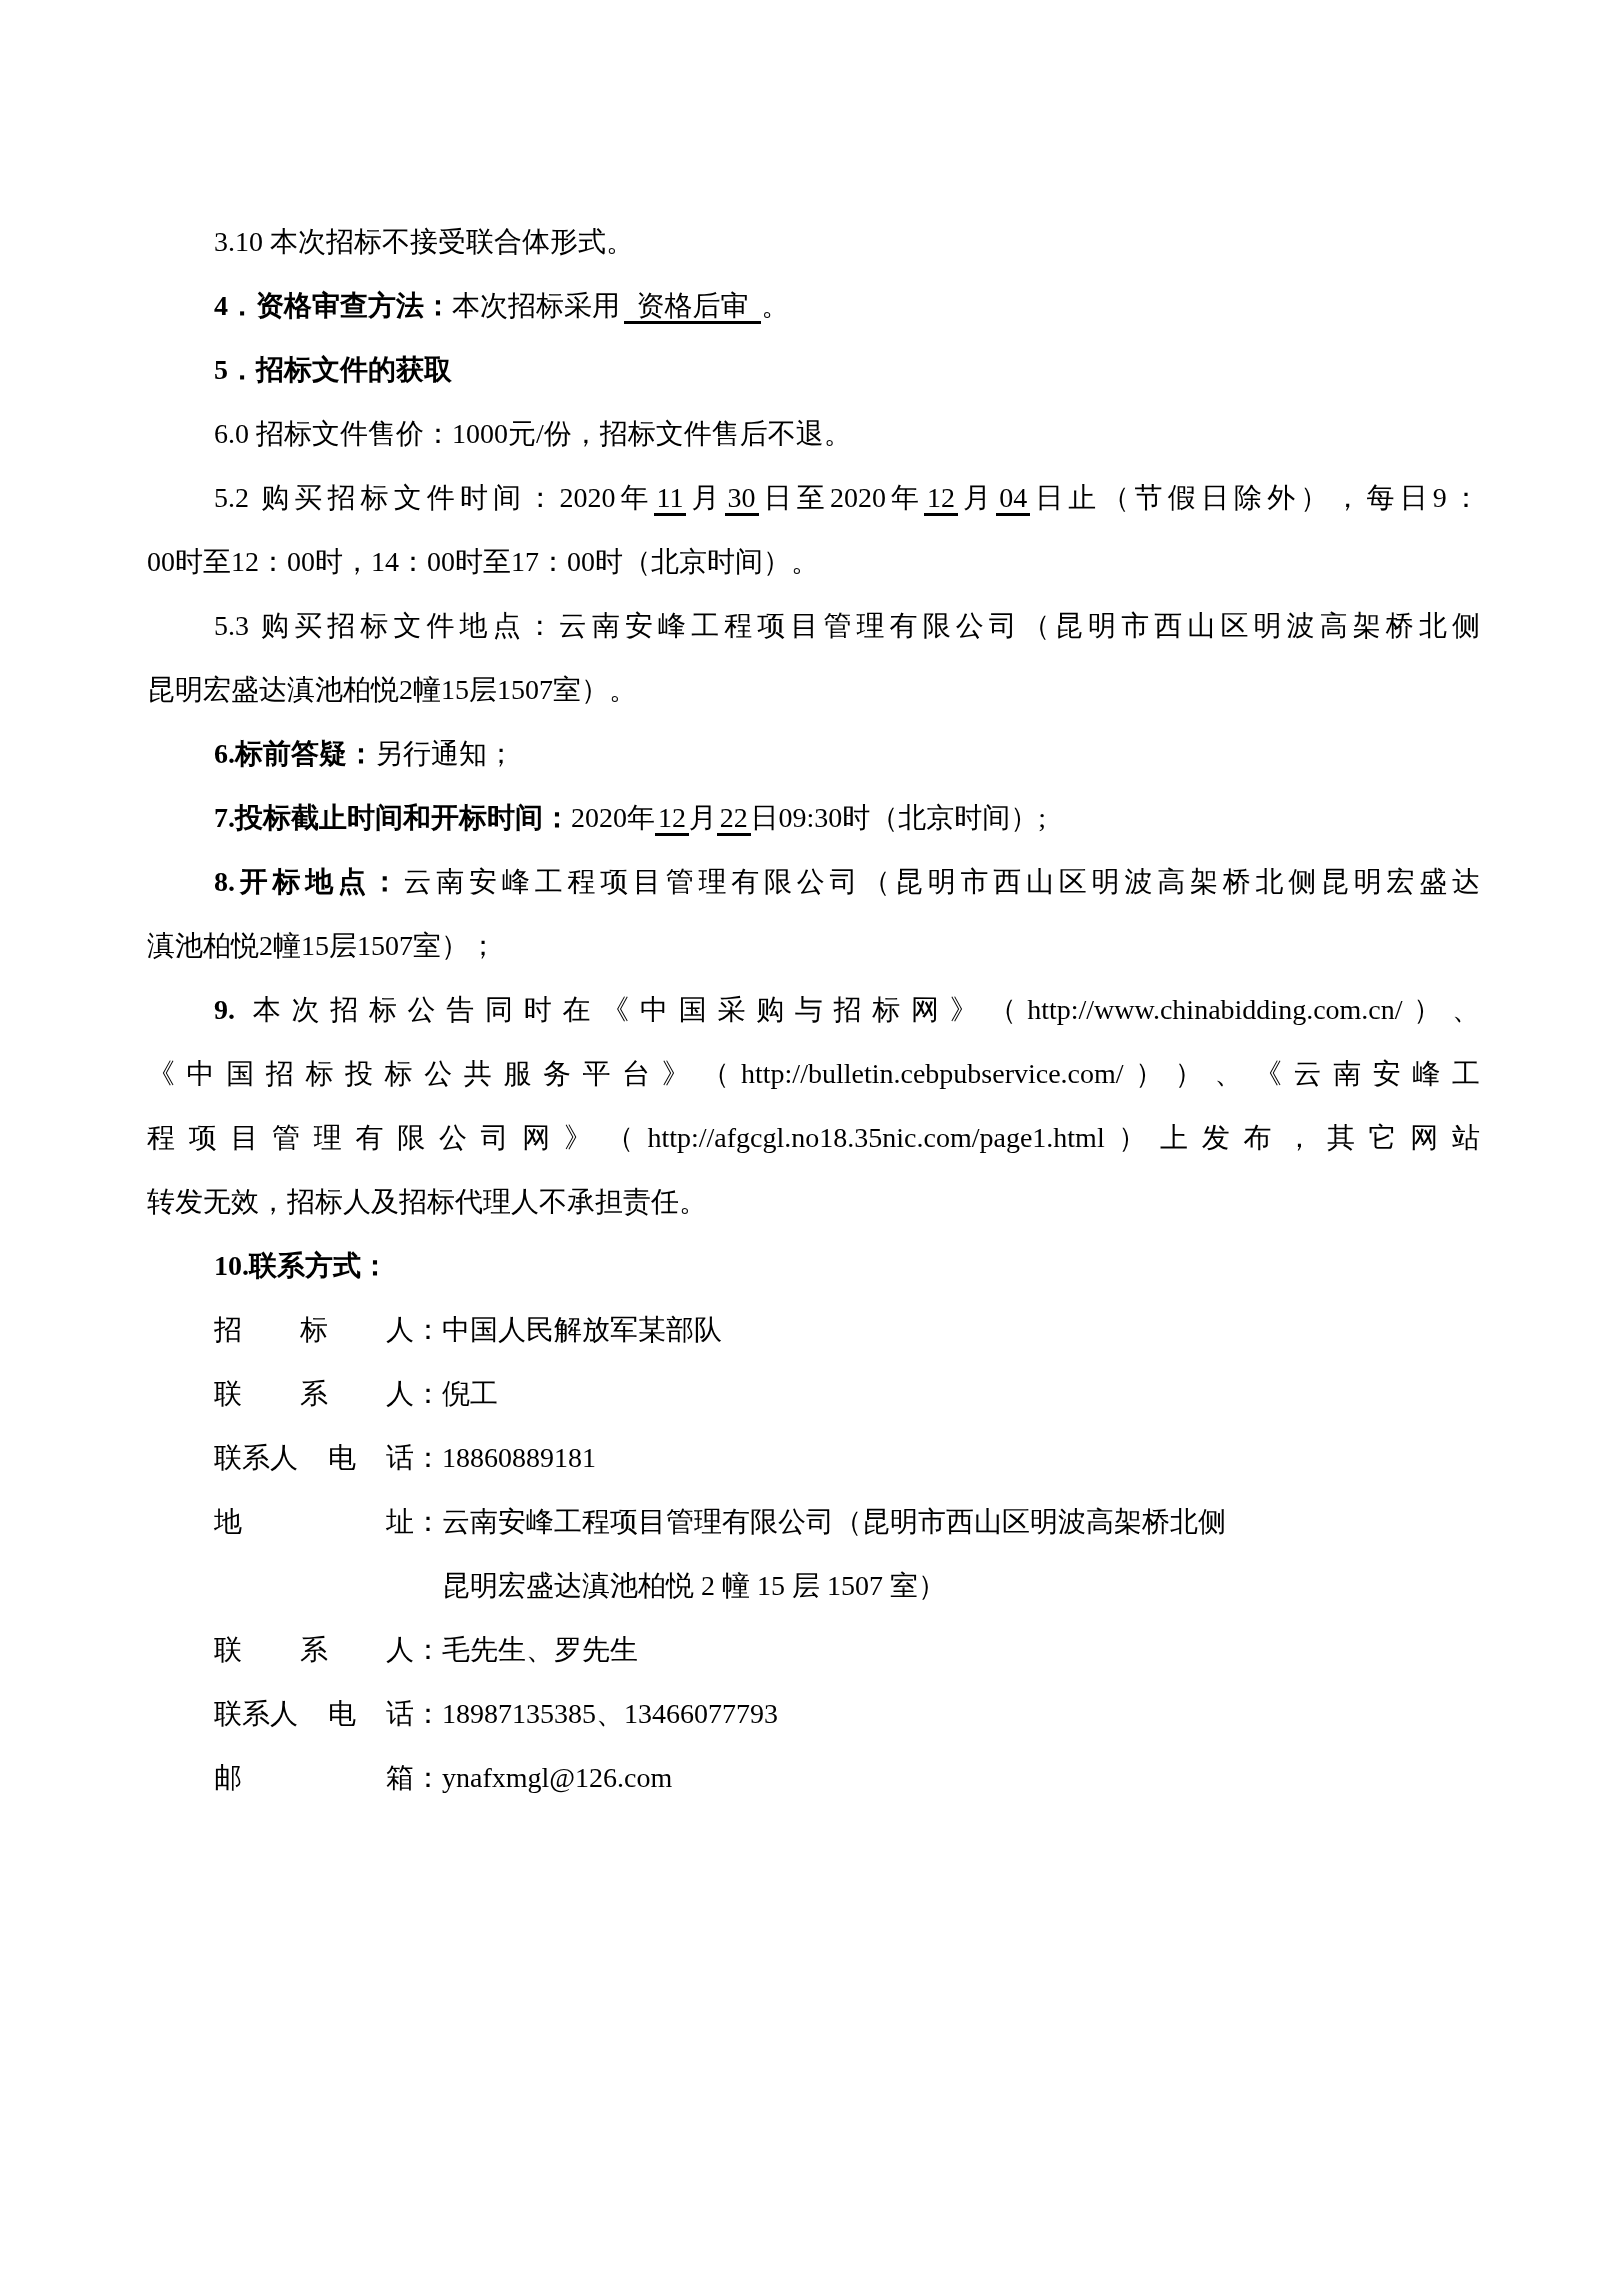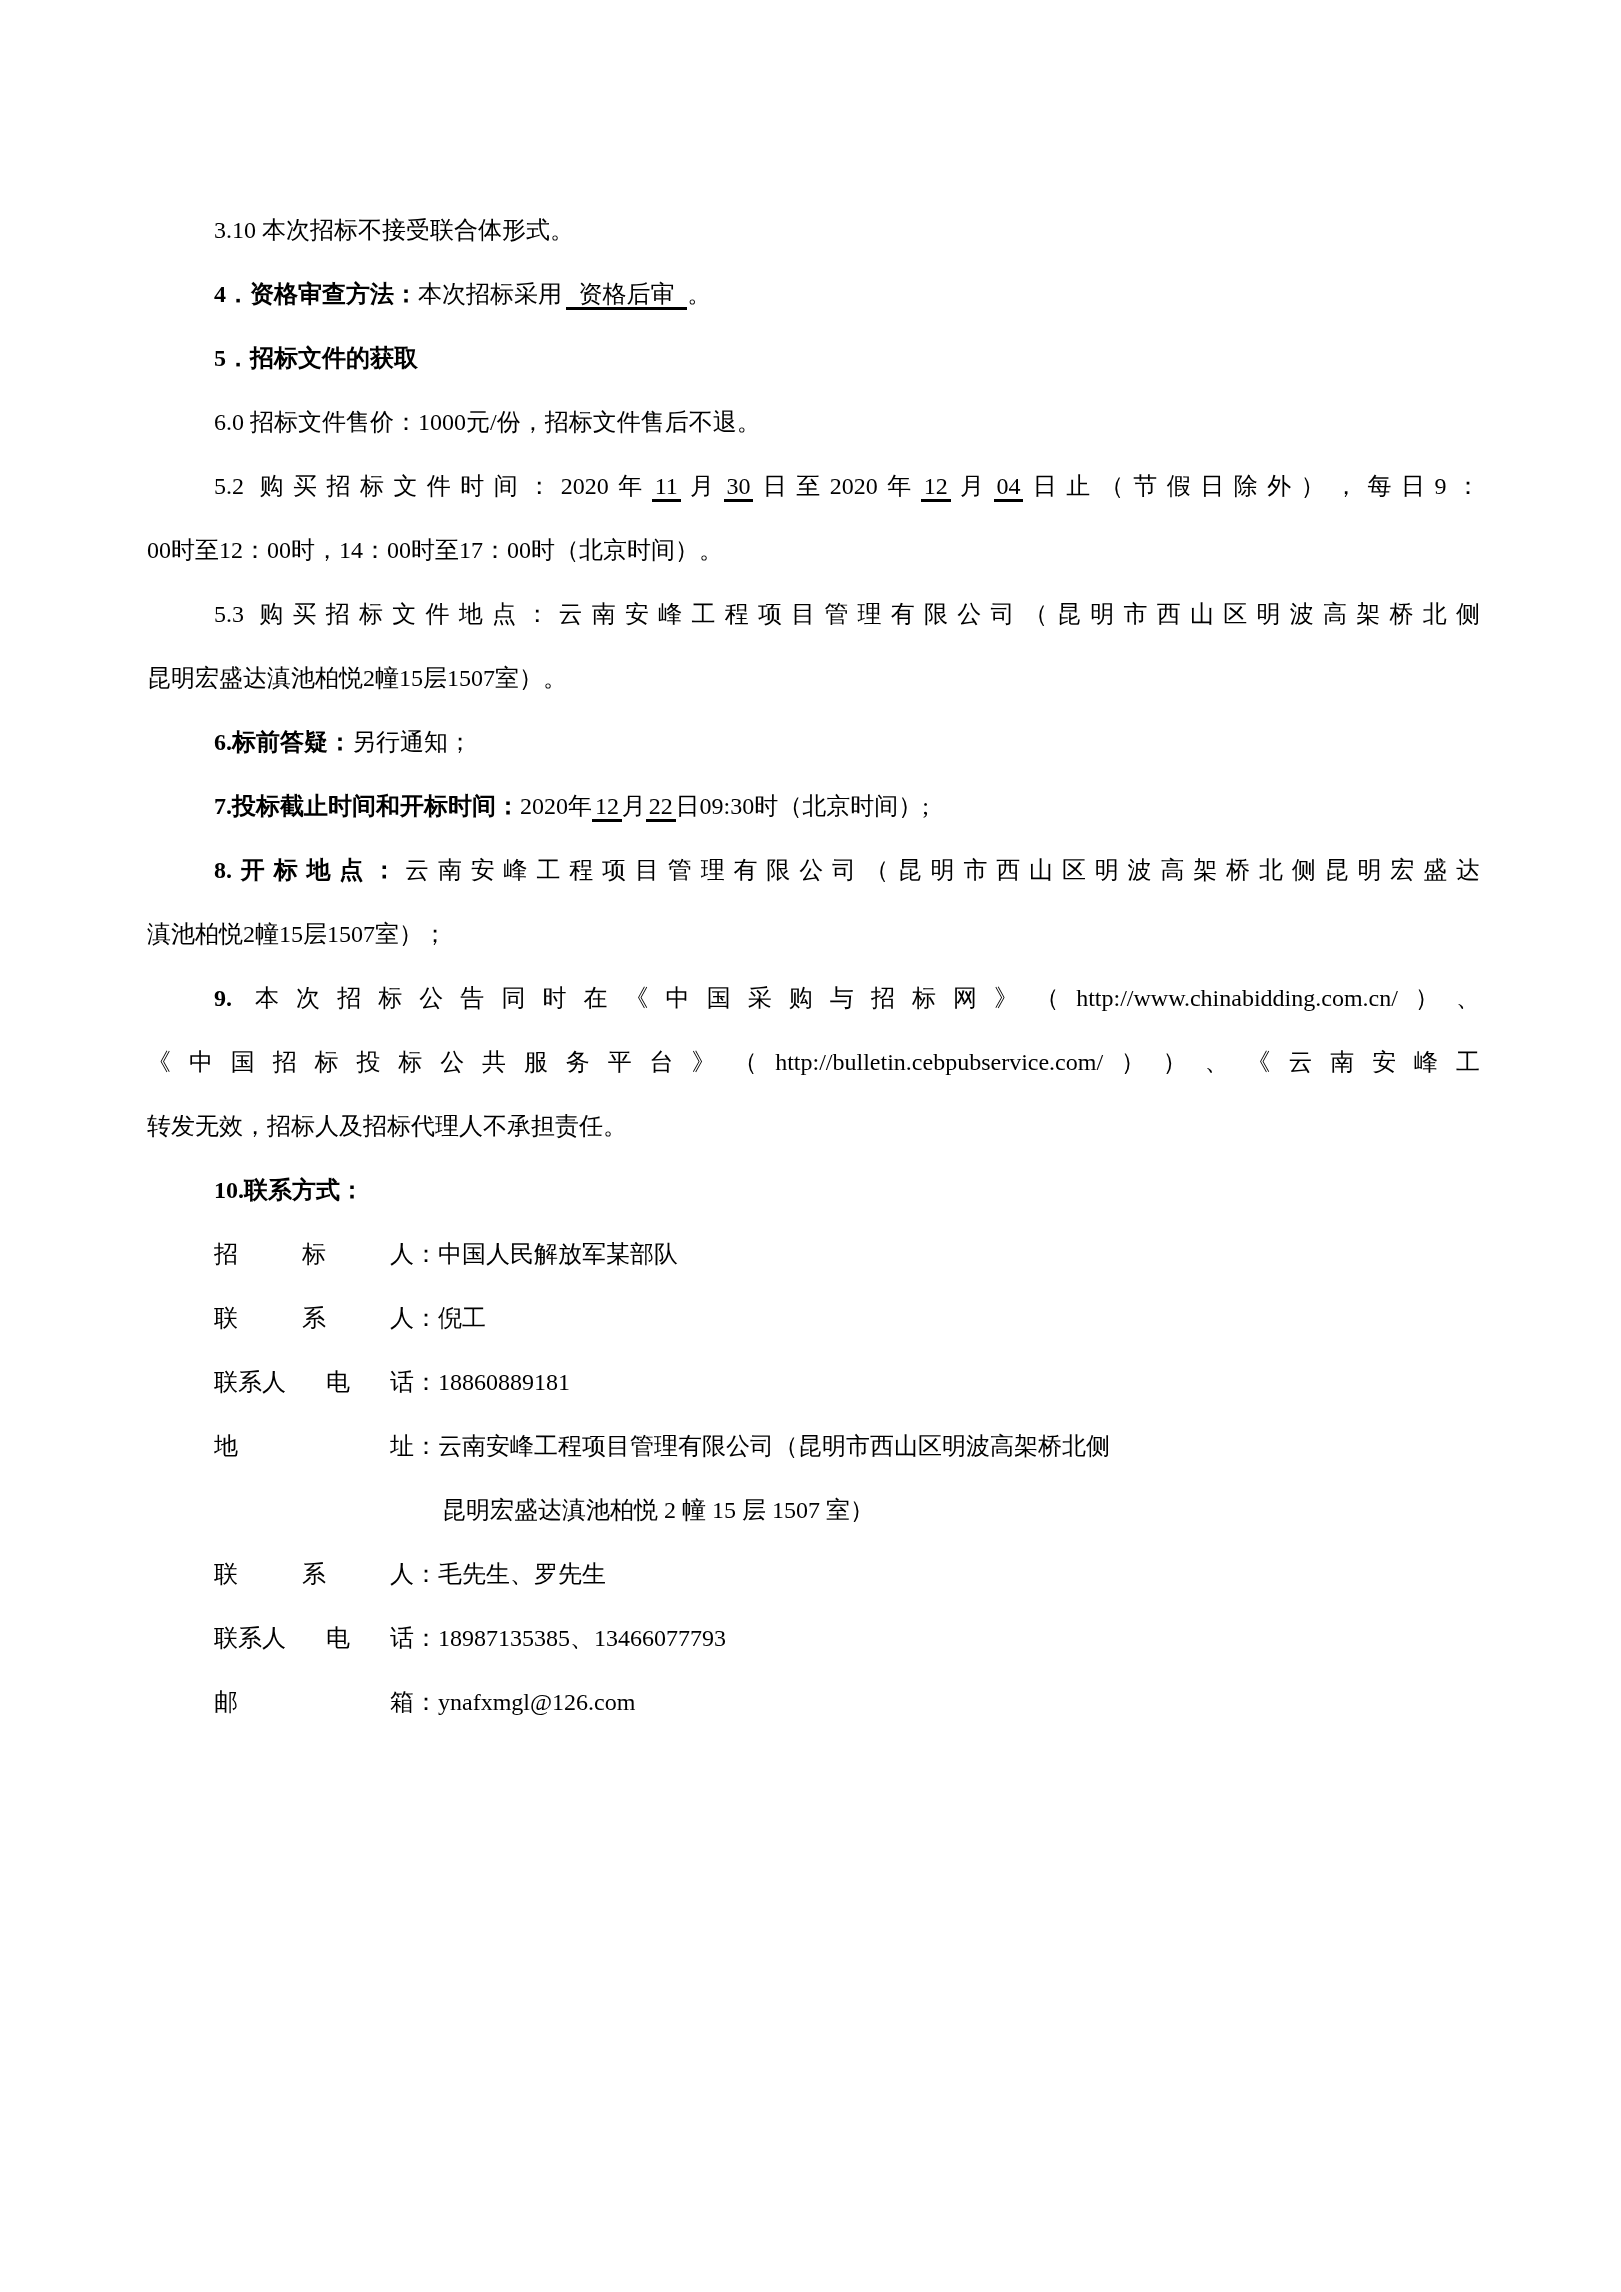--- a/index.html
+++ b/index.html
@@ -15,24 +15,24 @@
     font-family: "Liberation Serif", "DejaVu Serif", serif;
   }
   .page {
     position: relative;
     width: 1621px;
     height: 2293px;
     background: #ffffff;
   }
   .doc {
     position: absolute;
-    top: 198px;
+    top: 210px;
     left: 147px;
     width: 1333px;
-    font-size: 24px;
+    font-size: 28px;
     line-height: 64px;
     text-align: left;
   }
   .line {
     min-height: 64px;
     text-align: left;
     text-align-last: left;
   }
   .line.indent { text-indent: 67px; }
   .line.flush  { text-align: justify; text-align-last: justify; }
@@ -75,20 +75,21 @@
       <div class="line indent flush"><span class="run">5.2 购买招标文件时间：2020年</span><span class="run u">11</span><span class="run">月</span><span class="run u">30</span><span class="run">日至2020年</span><span class="run u">12</span><span class="run">月</span><span class="run u">04</span><span class="run">日止（节假日除外），每日9：</span></div>
       <div class="line"><span class="run">00时至12：00时，14：00时至17：00时（北京时间）。</span></div>
       <div class="line indent flush"><span class="run">5.3 购买招标文件地点：云南安峰工程项目管理有限公司（昆明市西山区明波高架桥北侧</span></div>
       <div class="line"><span class="run">昆明宏盛达滇池柏悦2幢15层1507室）。</span></div>
       <div class="line indent"><span class="run b">6.标前答疑：</span><span class="run">另行通知；</span></div>
       <div class="line indent"><span class="run b">7.投标截止时间和开标时间：</span><span class="run">2020年</span><span class="run u">12</span><span class="run">月</span><span class="run u">22</span><span class="run">日09:30时（北京时间）;</span></div>
       <div class="line indent flush"><span class="run b">8.开标地点：</span><span class="run">云南安峰工程项目管理有限公司（昆明市西山区明波高架桥北侧昆明宏盛达</span></div>
       <div class="line"><span class="run">滇池柏悦2幢15层1507室）；</span></div>
       <div class="line indent flush"><span class="run b">9.</span><span class="run"> 本次招标公告同时在《中国采购与招标网》（http://www.chinabidding.com.cn/）、</span></div>
       <div class="line flush"><span class="run">《中国招标投标公共服务平台》（http://bulletin.cebpubservice.com/））、《云南安峰工</span></div>
+      <div class="line flush"><span class="run">程项目管理有限公司网》（http://afgcgl.no18.35nic.com/page1.html）上发布，其它网站</span></div>
       <div class="line"><span class="run">转发无效，招标人及招标代理人不承担责任。</span></div>
       <div class="line indent"><span class="run b">10.联系方式：</span></div>
       <div class="contact-row"><span class="contact-label">
           <span>招</span>
           <span>标</span>
           <span>人</span>
         </span><span>：</span><span class="contact-value">中国人民解放军某部队</span></div>
       <div class="contact-row"><span class="contact-label">
           <span>联</span>
           <span>系</span>

